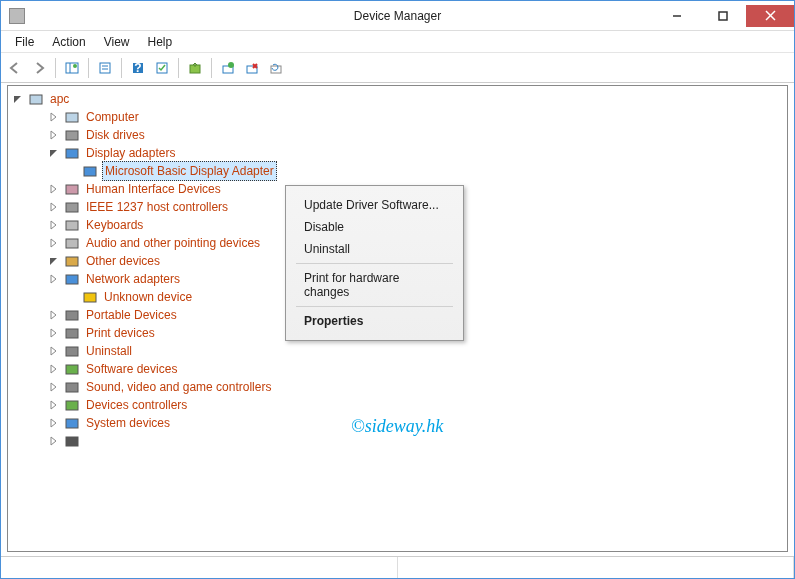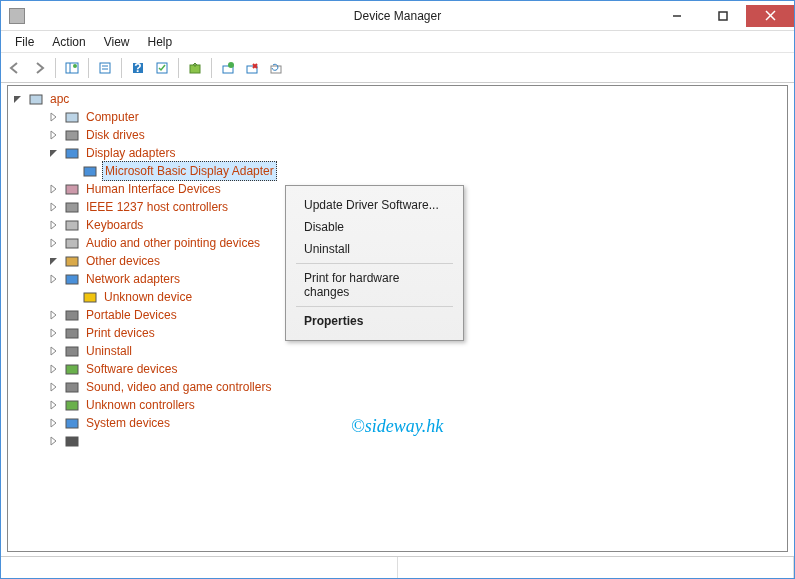--- a/index.html
+++ b/index.html
@@ -374,21 +374,21 @@
         <span class="arrow" style="visibility: visible;">
           <svg width="10" height="10">
             <path d="M2 1 L7 5 L2 9 Z" fill="none" stroke="#888"></path>
           </svg>
         </span>
         <span class="icon">
           <svg width="14" height="14">
             <rect x="1" y="3" width="12" height="9" fill="#6ab04c" stroke="#555"></rect>
           </svg>
         </span>
-        <span class="label">Unknown controllers</span>
+        <span class="label">Devices controllers</span>
       </div>
       <div class="node indent-2">
         <span class="arrow" style="visibility: visible;">
           <svg width="10" height="10">
             <path d="M2 1 L7 5 L2 9 Z" fill="none" stroke="#888"></path>
           </svg>
         </span>
         <span class="icon">
           <svg width="14" height="14">
             <rect x="1" y="3" width="12" height="9" fill="#4a90d9" stroke="#555"></rect>

